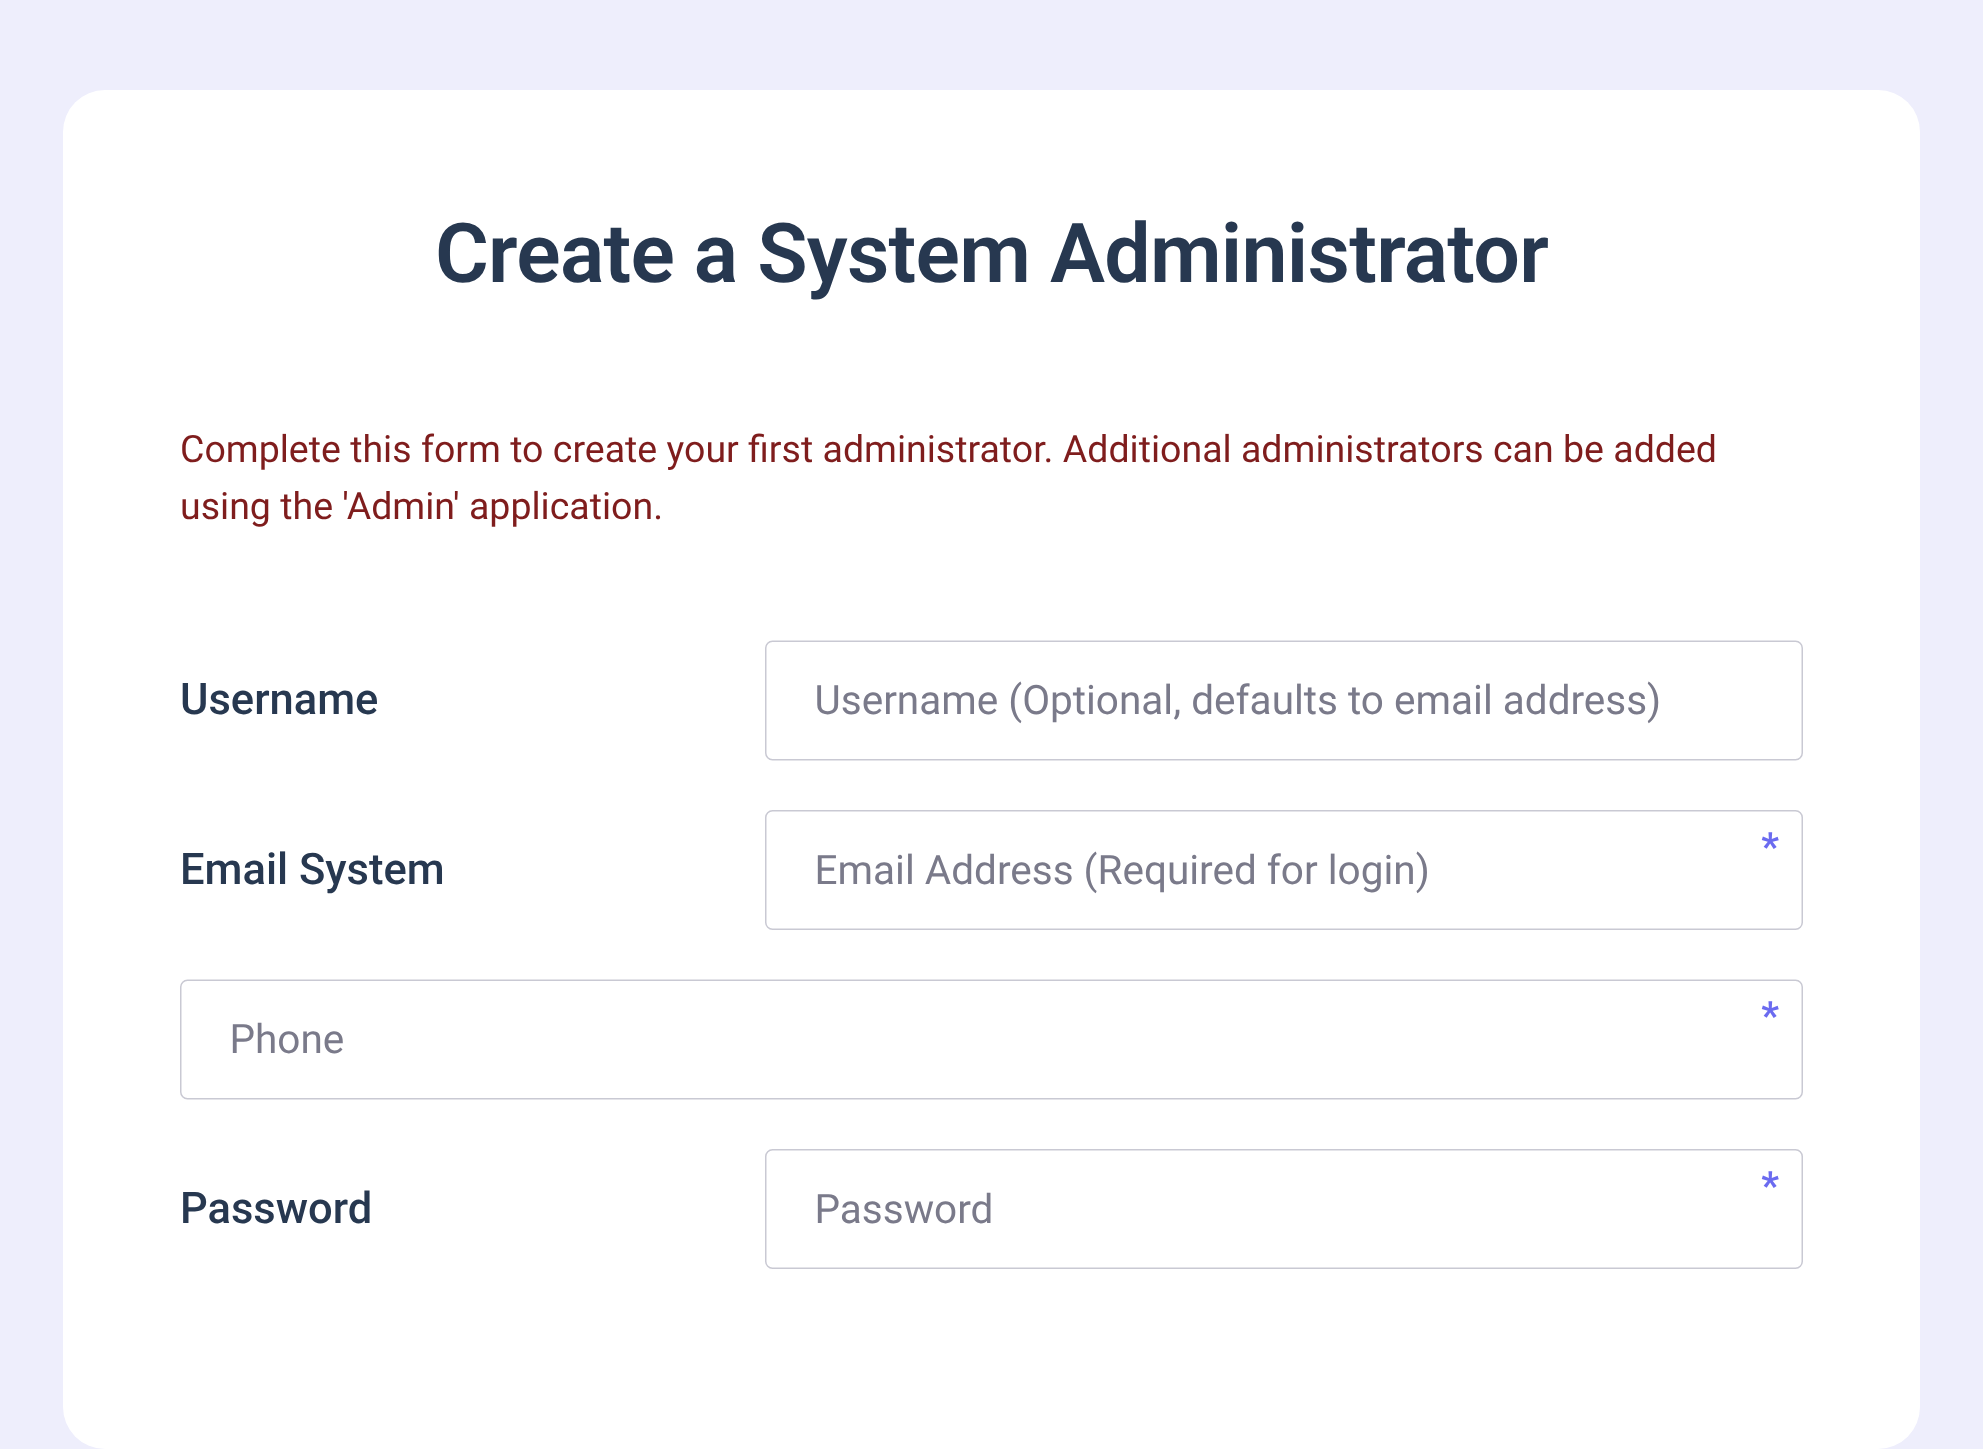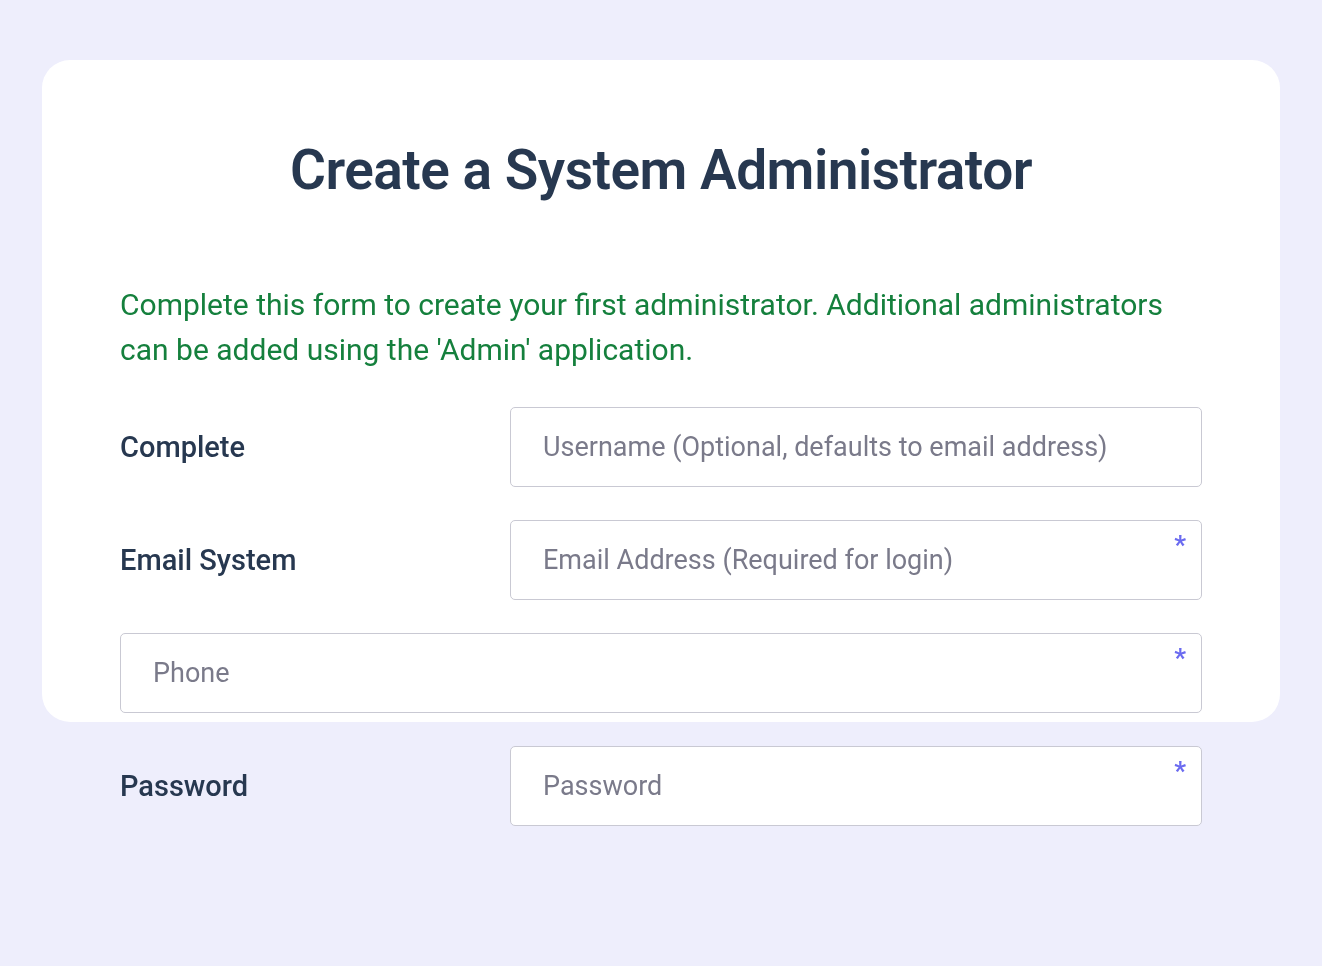--- a/index.html
+++ b/index.html
@@ -12,35 +12,35 @@
       background-color: #eeeefc;
       width: 1322px;
       height: 966px;
       overflow: hidden;
     }
     .card {
       background-color: #ffffff;
       border-radius: 28px;
       margin: 60px 42px 0 42px;
       padding: 78px 78px 0 78px;
-      height: 662px;
+      height: 906px;
     }
     .page-title {
       font-size: 55px;
       font-weight: 600;
       color: #273850;
       text-align: center;
       margin-bottom: 80px;
       letter-spacing: -0.5px;
     }
     .description {
-      font-size: 30px;
-      color: #15803d;
+      font-size: 25px;
+      color: #7f1d1d;
       line-height: 1.5;
-      margin-bottom: 35px;
+      margin-bottom: 70px;
     }
     .required-note {
       text-align: right;
       font-size: 29px;
       color: #3a4a5e;
       margin-bottom: 78px;
     }
     .required-note .asterisk {
       color: #6b6bf0;
       font-weight: bold;
@@ -86,21 +86,21 @@
     }
   </style>
 </head>
 <body>
 
 <div class="card">
   <h1 class="page-title">Create a System Administrator</h1>
   <p class="description">Complete this form to create your first administrator. Additional administrators can be added using the 'Admin' application.</p>
 
   <div class="form-row">
-    <label class="form-label">Complete</label>
+    <label class="form-label">Username</label>
     <div class="input-wrapper">
       <input type="text" class="form-input" placeholder="Username (Optional, defaults to email address)" style="">
     </div>
   </div>
 
   <div class="form-row">
     <label class="form-label">Email System</label>
     <div class="input-wrapper">
       <input type="email" class="form-input" placeholder="Email Address (Required for login)" style="">
       <span class="field-asterisk">*</span>

